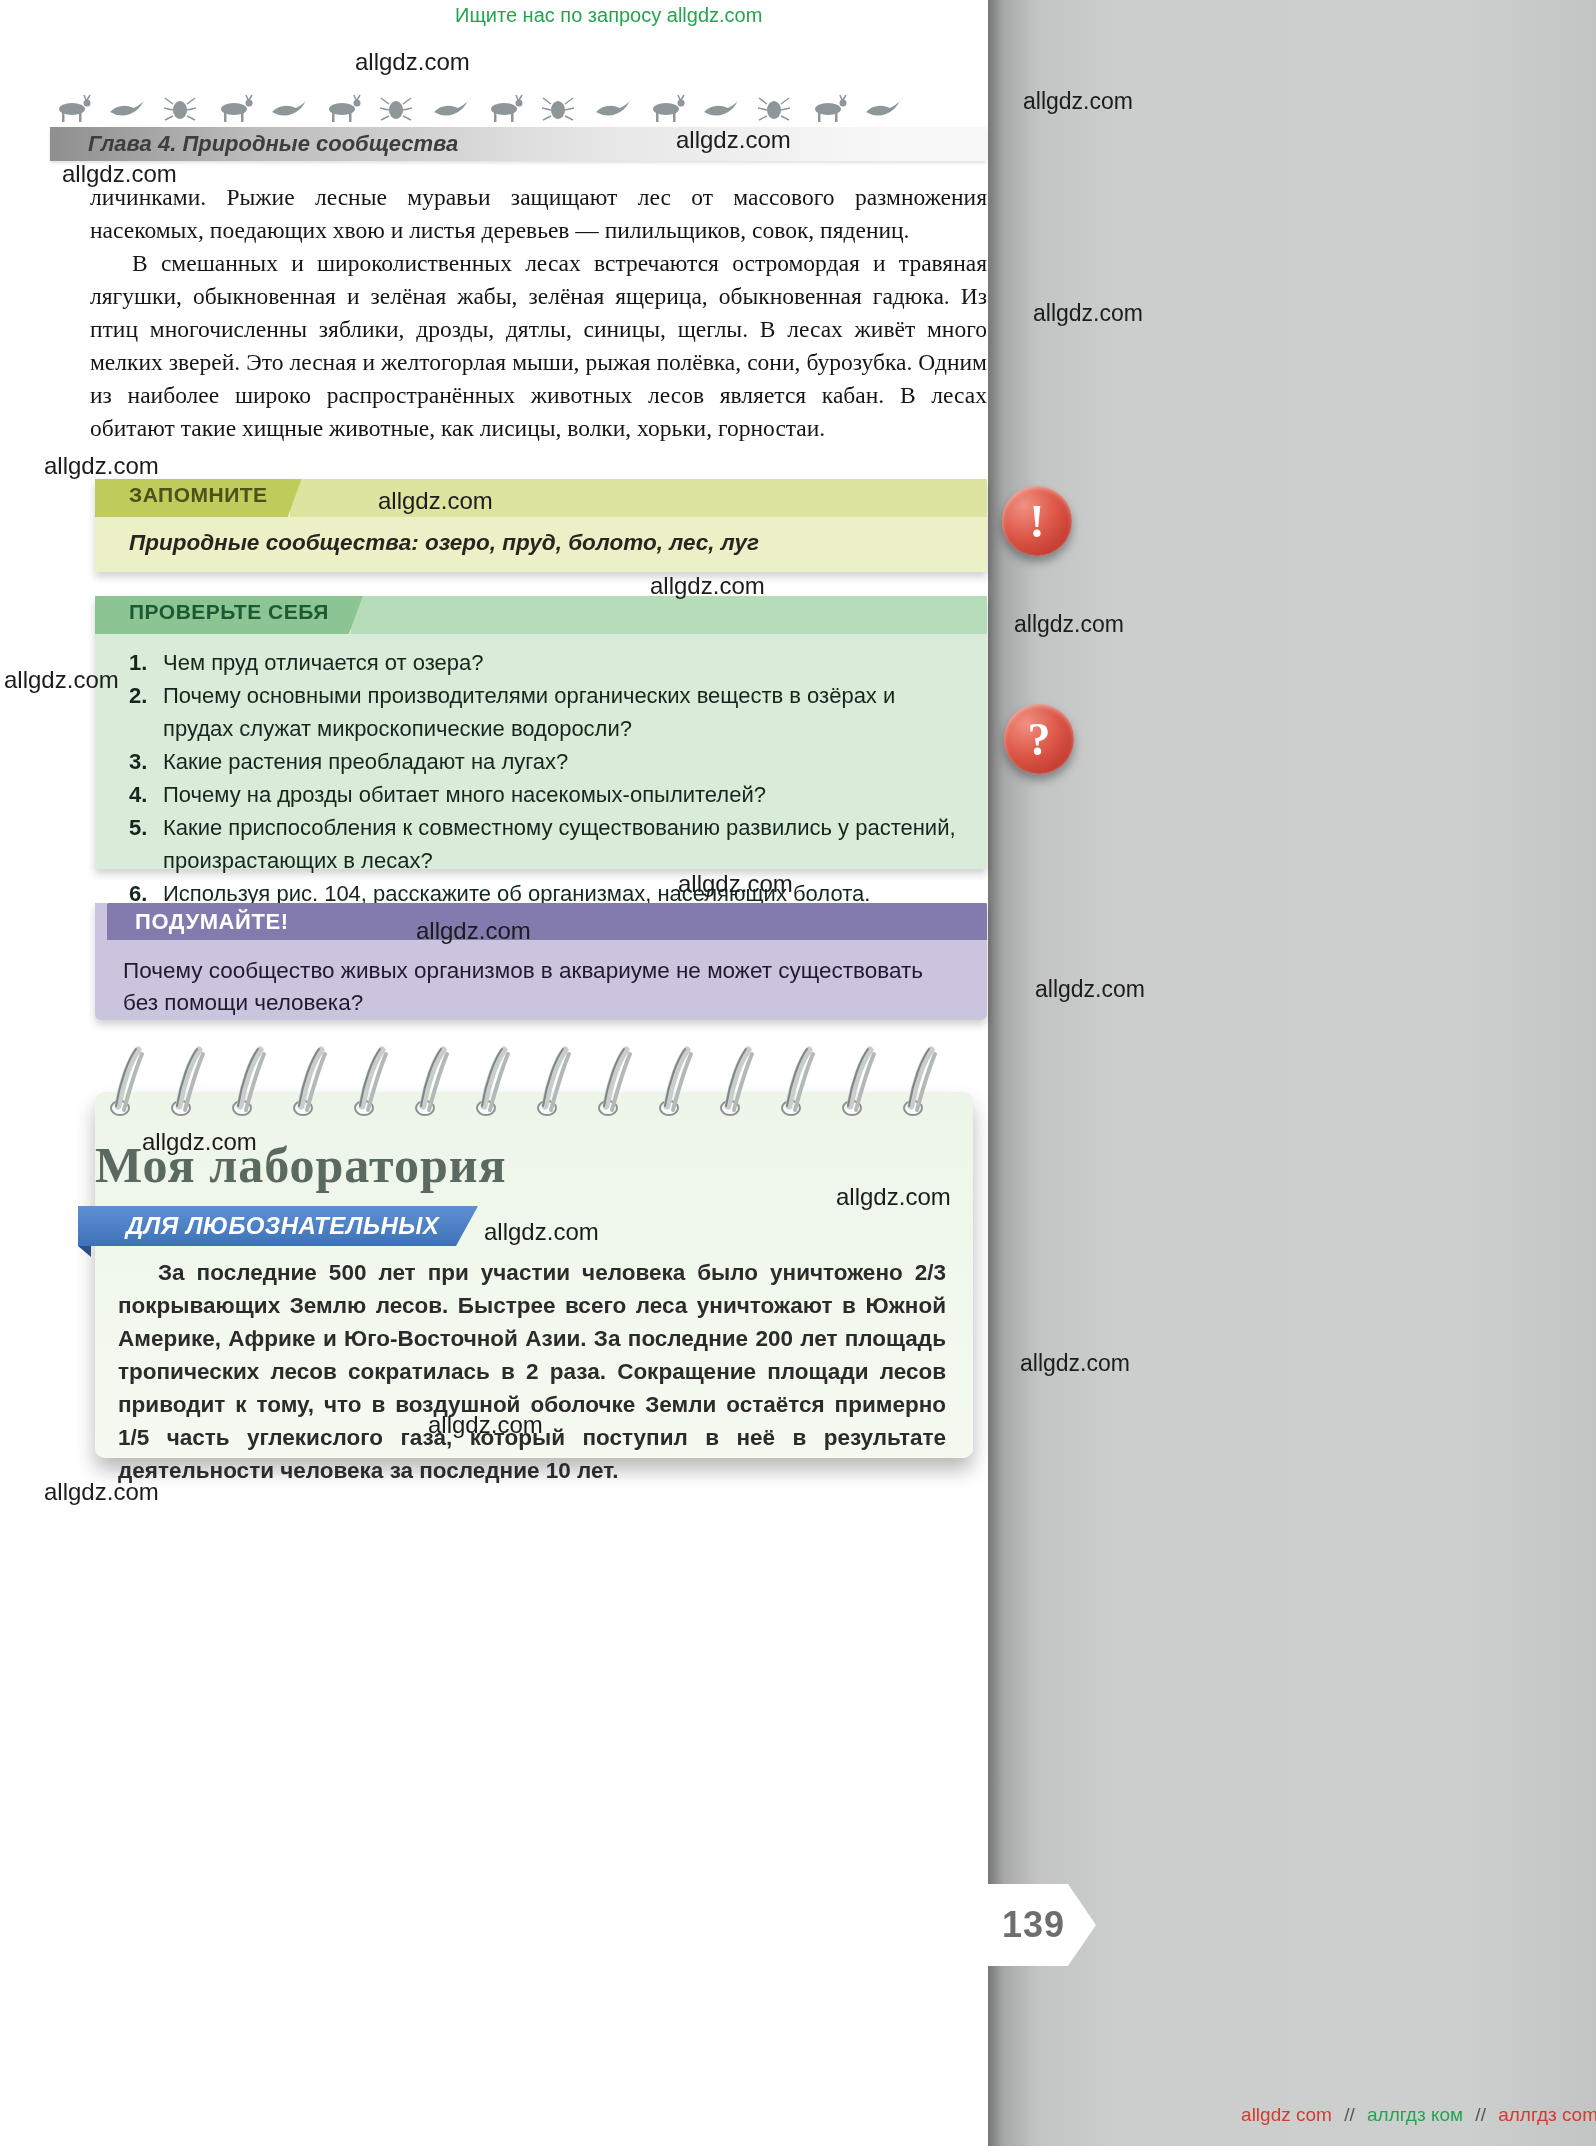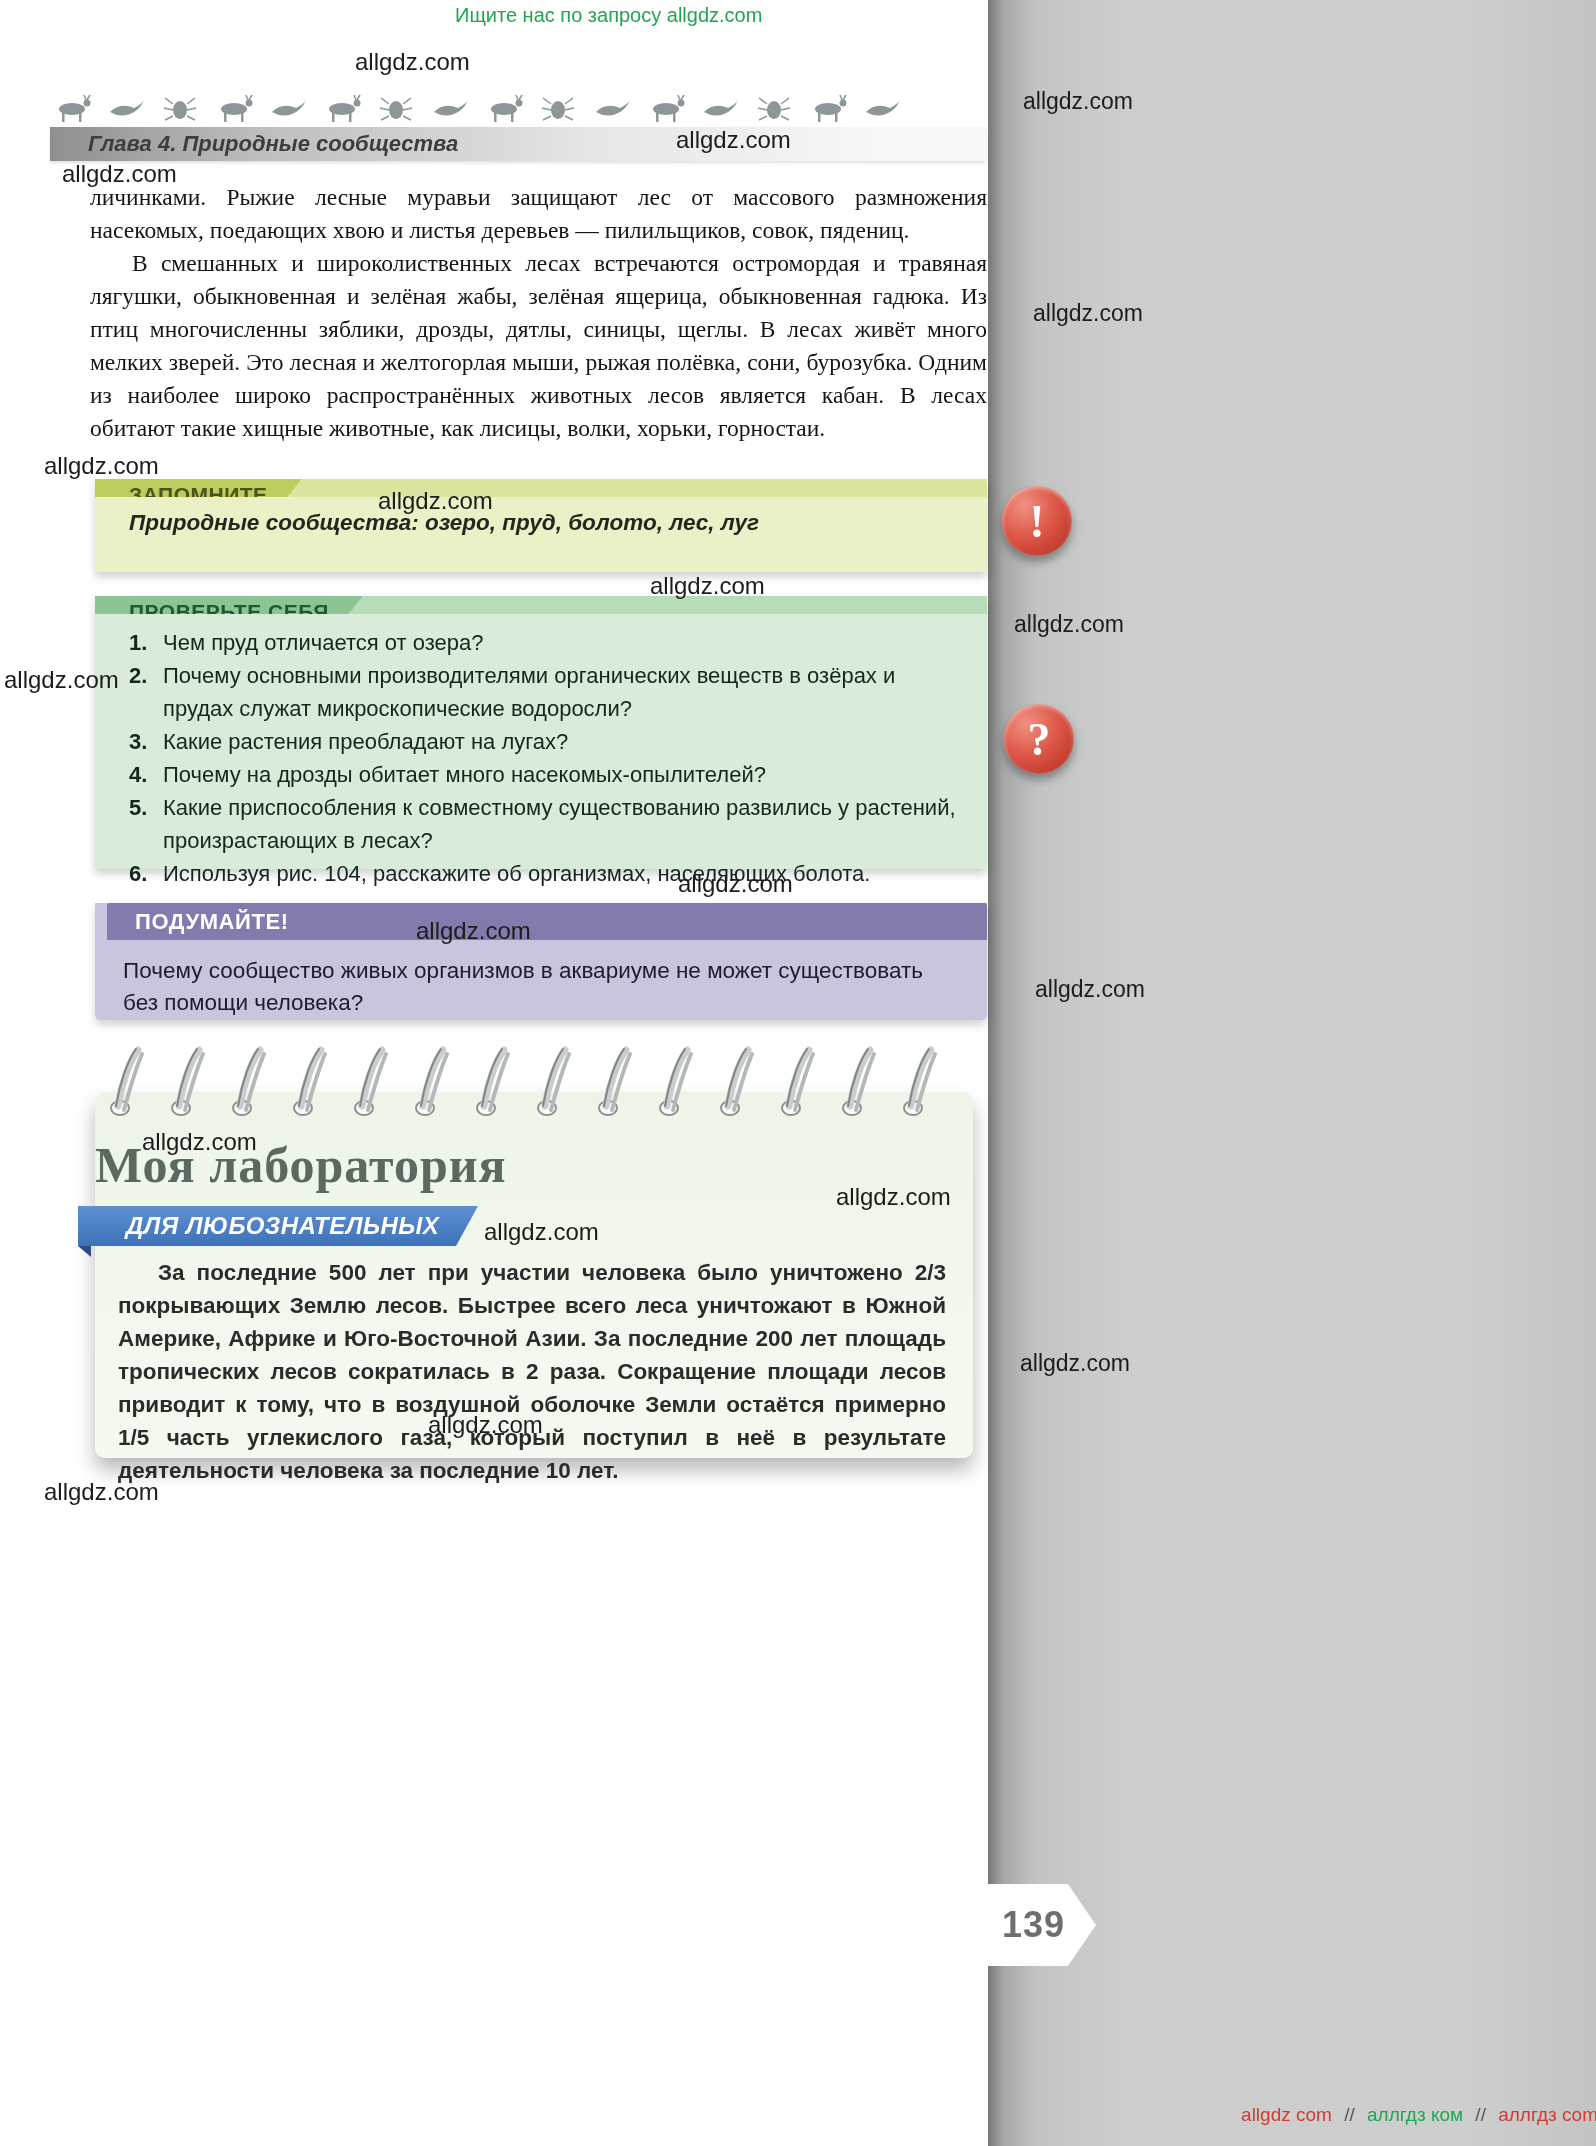--- a/index.html
+++ b/index.html
@@ -36,21 +36,21 @@
   .body-text {
     left:90px; top:181px; width:897px; z-index:1;
     font-family:"Liberation Serif", serif;
     font-size:23.5px; line-height:33px; color:#151515;
     text-align:justify; font-weight:500;
   }
   .body-text p.indent { text-indent:42px; }
 
   
   .info-box { z-index:1; box-shadow:0 5px 8px rgba(0,0,0,0.18); }
-  .box-header { height:18px; display:flex; align-items:stretch; }
+  .box-header { height:38px; display:flex; align-items:stretch; }
   .box-label {
     font-weight:bold; font-size:21px; letter-spacing:0.5px;
     padding:4px 34px 0 34px;
     clip-path:polygon(0 0,100% 0,calc(100% - 14px) 100%,0 100%);
     white-space:nowrap;
   }
   .box-headrest { flex:1; margin-left:-12px; }
 
   .remember-box { left:95px; top:479px; width:892px; height:93px; background:#ecf0c6; }
   .remember-box .box-label { background:#bfcb5b; color:#4b521b; }

